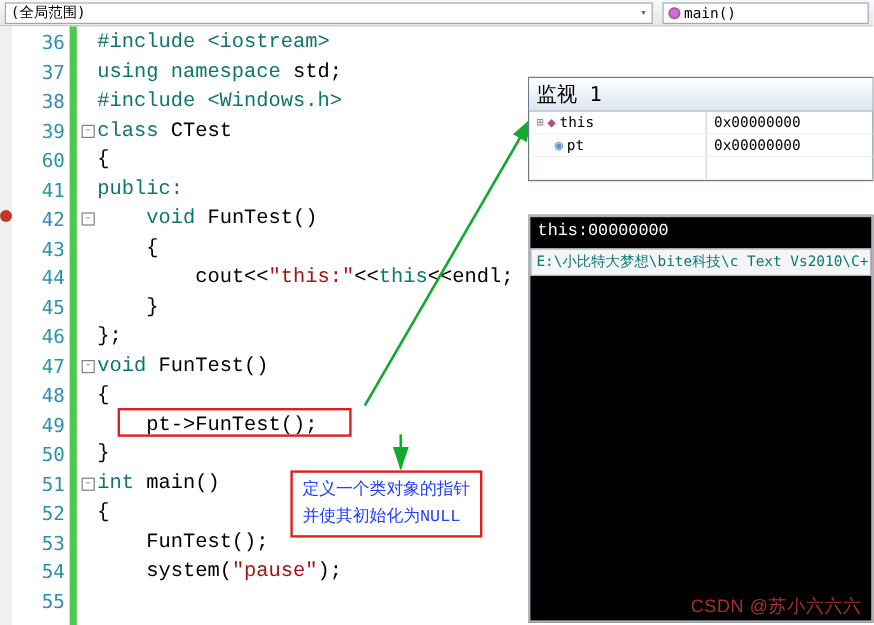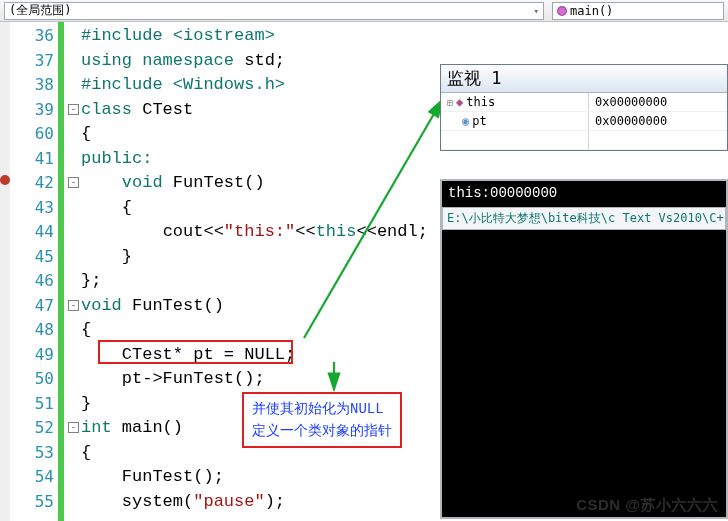--- a/index.html
+++ b/index.html
@@ -169,26 +169,25 @@
     left: 0px;
     width: 10px; height: 10px;
     background: #c0392b;
     border-radius: 50%;
   }
   .editor-wrap { display:flex; flex:1; position:relative; }
   .watermark {
     position: absolute;
     right: 10px;
     bottom: 6px;
-    color: #404040;
+    color: #ef4444;
     font-size: 15px;
     font-family: sans-serif;
     opacity: 0.7;
     letter-spacing: 0.5px;
-    font-weight: bold;
   }
   .func-icon {
     width:10px; height:10px;
     background: radial-gradient(circle,#d070d0 40%,#a040a0 70%);
     border-radius:50%;
     display:inline-block;
     margin-right:3px;
   }
 </style>
 </head>
@@ -240,32 +239,31 @@
       <div class="codeline"><span class="fold">-</span><span class="kw">class </span><span class="txt">CTest</span></div>
       <div class="codeline"><span class="sp"></span><span class="txt">{</span></div>
       <div class="codeline"><span class="sp"></span><span class="kw">public:</span></div>
       <div class="codeline"><span class="fold">-</span>    <span class="kw">void </span><span class="txt">FunTest()</span></div>
       <div class="codeline"><span class="sp"></span>    <span class="txt">{</span></div>
       <div class="codeline"><span class="sp"></span>        <span class="txt">cout&lt;&lt;</span><span class="str">"this:"</span><span class="txt">&lt;&lt;</span><span class="kw">this</span><span class="txt">&lt;&lt;endl;</span></div>
       <div class="codeline"><span class="sp"></span>    <span class="txt">}</span></div>
       <div class="codeline"><span class="sp"></span><span class="txt">};</span></div>
       <div class="codeline"><span class="fold">-</span><span class="kw">void </span><span class="txt">FunTest()</span></div>
       <div class="codeline"><span class="sp"></span><span class="txt">{</span></div>
-      <div class="codeline"><span class="sp"></span>    <span class="txt">CTest* pt = NULL;</span></div>
       <div class="codeline"><span class="sp"></span>    <span class="txt">pt-&gt;FunTest();</span></div>
       <div class="codeline"><span class="sp"></span><span class="txt">}</span></div>
       <div class="codeline"><span class="fold">-</span><span class="kw">int </span><span class="txt">main()</span></div>
       <div class="codeline"><span class="sp"></span><span class="txt">{</span></div>
       <div class="codeline"><span class="sp"></span>    <span class="txt">FunTest();</span></div>
       <div class="codeline"><span class="sp"></span>    <span class="txt">system(</span><span class="str">"pause"</span><span class="txt">);</span></div>
 
       <div class="highlight-box" style="left:34px; top:318px; width:195px; height:24px;"></div>
       <div class="note-box" style="left:178px; top:370px;">
+        <div>定义一个类对象的指针</div>
         <div>并使其初始化为NULL</div>
-        <div>定义一个类对象的指针</div>
       </div>
 
       <svg class="arrows" width="440" height="500">
         <defs>
           <marker id="ah" markerWidth="10" markerHeight="10" refX="8" refY="3" orient="auto">
             <path d="M0,0 L0,6 L9,3 z" fill="#15a830"></path>
           </marker>
         </defs>
         <line x1="240" y1="316" x2="378" y2="78" stroke="#15a830" stroke-width="2.2" marker-end="url(#ah)"></line>
         <line x1="270" y1="340" x2="270" y2="368" stroke="#15a830" stroke-width="2.2" marker-end="url(#ah)"></line>

